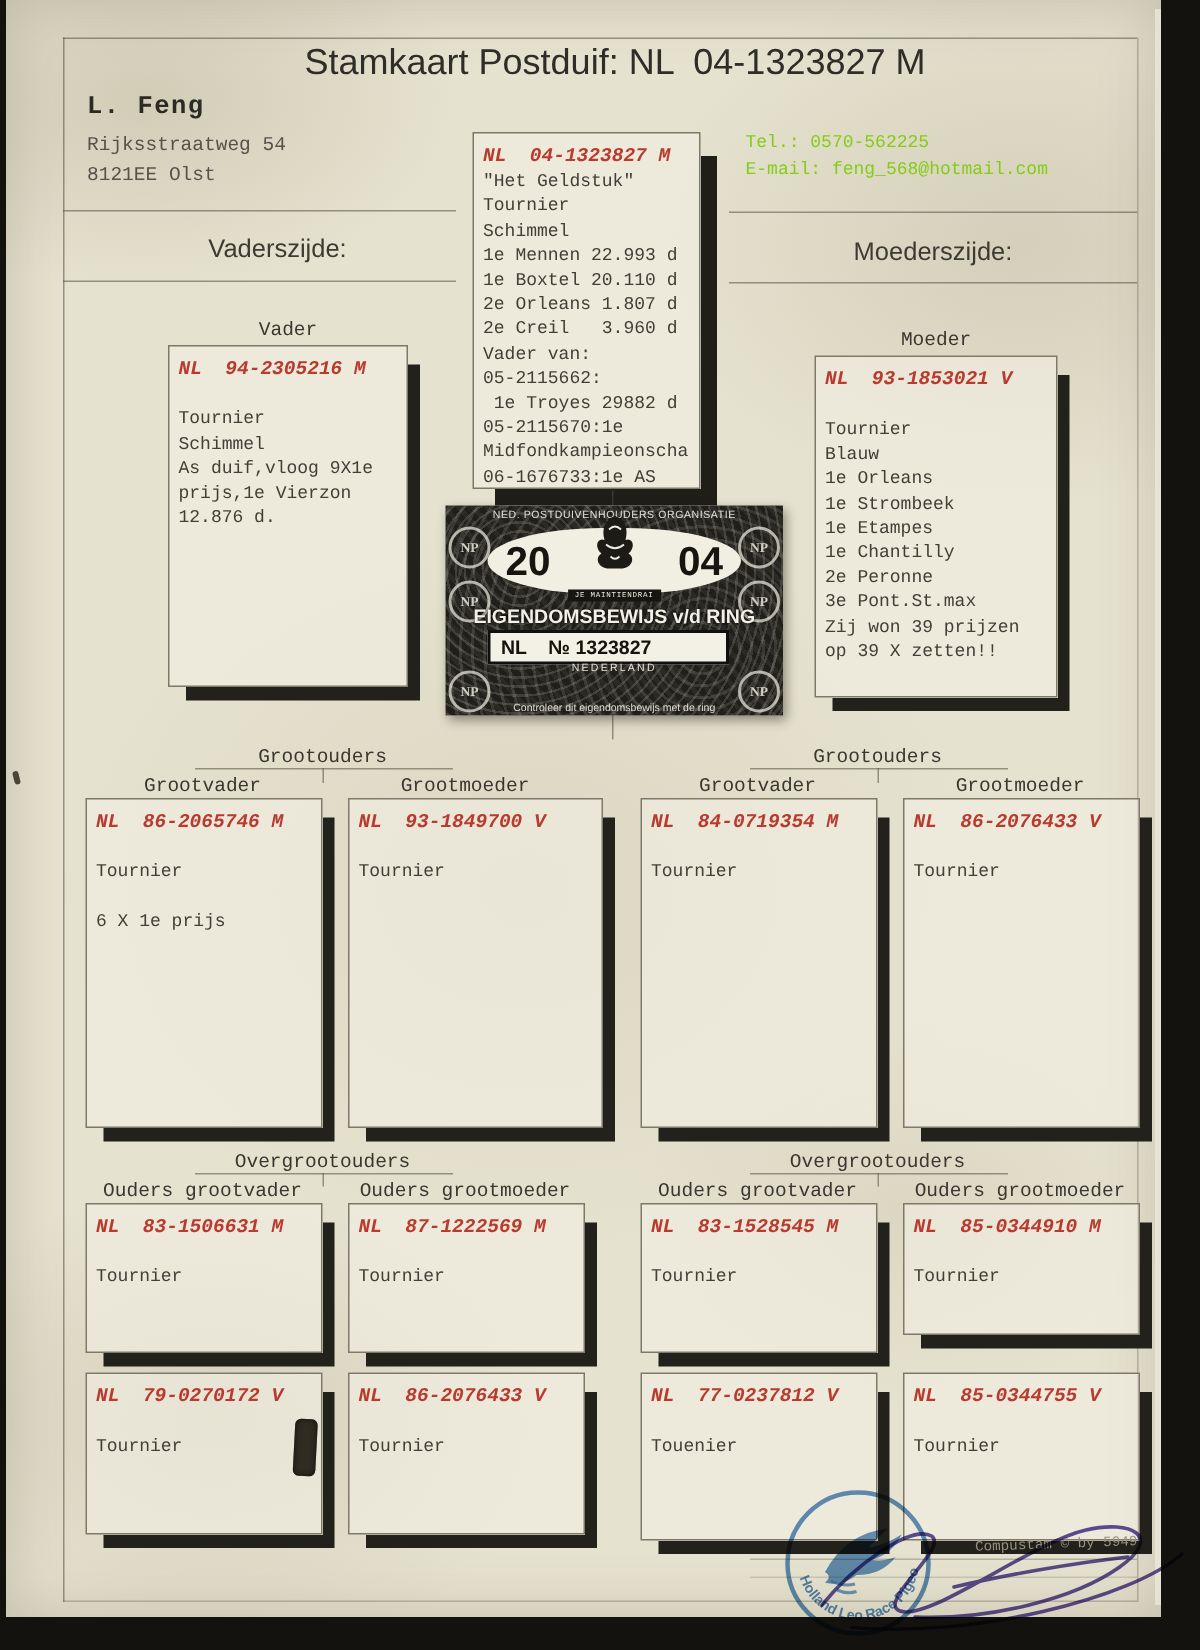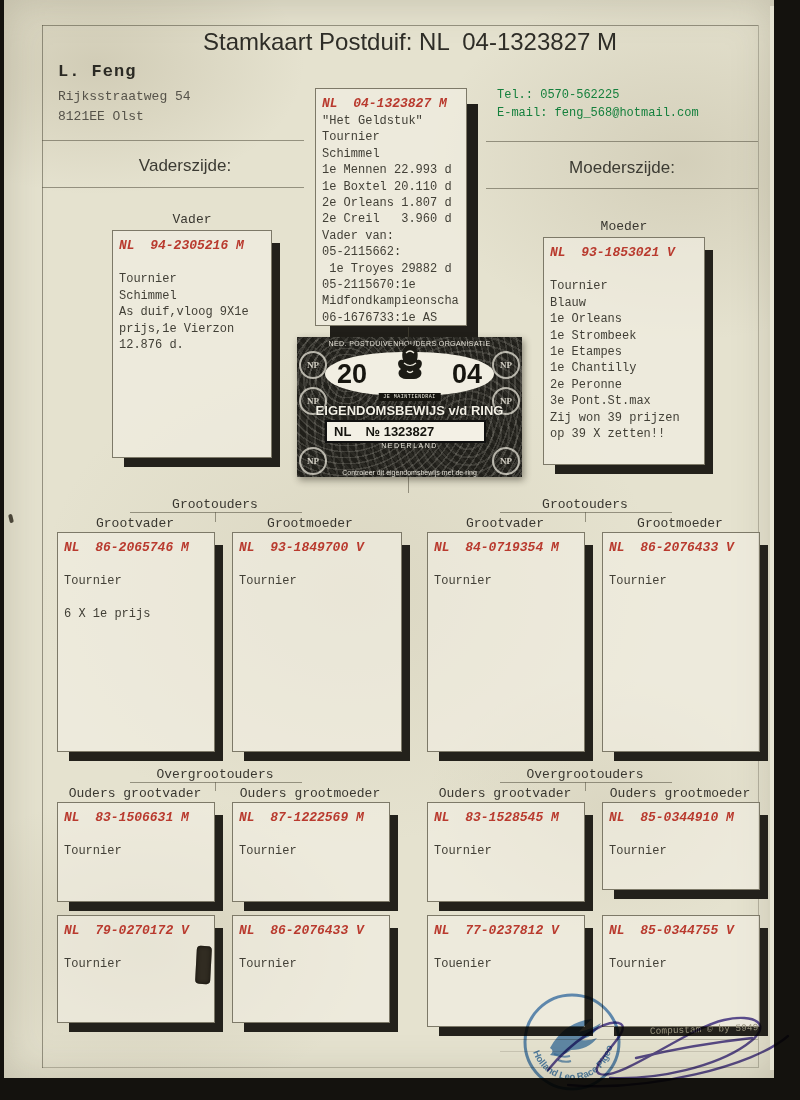--- a/index.html
+++ b/index.html
@@ -14,21 +14,21 @@
       radial-gradient(ellipse 300px 220px at 78% 75%, rgba(160,150,120,.15), transparent 60%),
       #e5e2cf;
     box-shadow:inset 0 0 40px rgba(90,82,60,.25);}
   .edge-highlight{position:absolute;left:770px;top:6px;width:4px;height:1064px;background:#f0eede;opacity:.65;}
   .hairline{position:absolute;background:rgba(82,78,62,.55);}
   .hairline.faint{background:rgba(82,78,62,.32);}
   .title{position:absolute;left:60px;top:28px;width:700px;text-align:center;
          font-family:"Liberation Sans",sans-serif;font-size:24px;color:#2e2d27;white-space:pre;}
   .owner-name{position:absolute;left:58px;top:62px;font-weight:bold;font-size:17px;letter-spacing:1px;color:#2b2a24;}
   .addr{position:absolute;font-size:13px;color:#56534a;}
-  .contact{position:absolute;font-size:12px;color:#15803d;white-space:pre;}
+  .contact{position:absolute;font-size:12px;color:#84cc16;white-space:pre;}
   .side-head{position:absolute;font-family:"Liberation Sans",sans-serif;font-size:17px;color:#3c3b33;text-align:center;}
   .seclabel{position:absolute;font-size:13px;color:#393730;white-space:pre;transform:translateX(-50%);}
   .pbox{position:absolute;background:rgba(242,239,228,.62);border:1px solid #7d7968;
         box-shadow:10px 11px 0 -2px #23211b;padding:5px 6px;box-sizing:border-box;overflow:hidden;}
   .ring{font-weight:bold;font-style:italic;font-size:13px;line-height:19px;color:#b93a2e;white-space:pre;}
   .pbody{font-size:12px;line-height:16.4px;color:#413f36;white-space:pre;}
   .tick{position:absolute;width:1px;background:rgba(82,78,62,.55);}
   
   .npostamp{position:absolute;left:297px;top:337px;width:225px;height:140px;background:#f4f1e6;
             padding:0;box-sizing:border-box;box-shadow:2px 3px 7px rgba(30,26,16,.45);}

